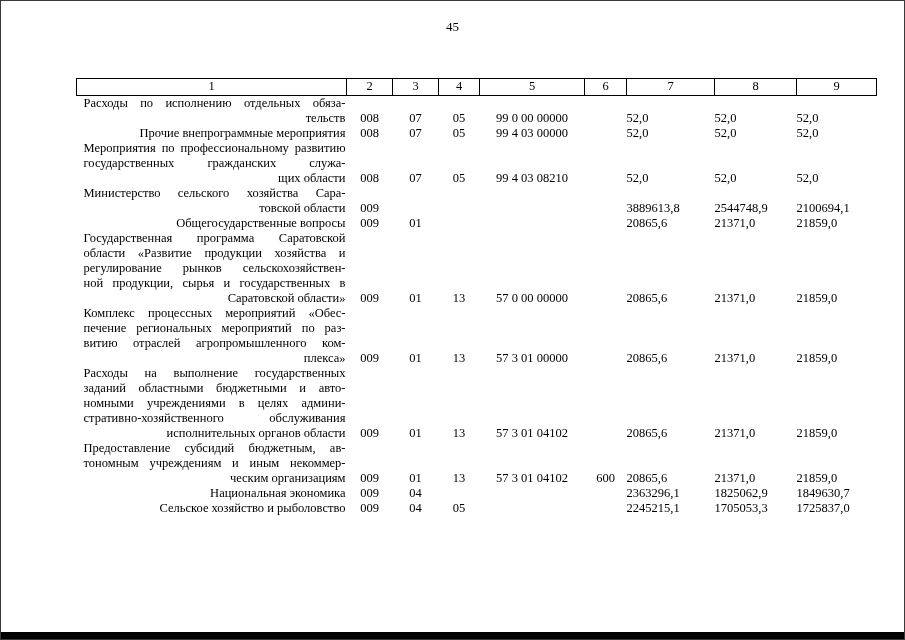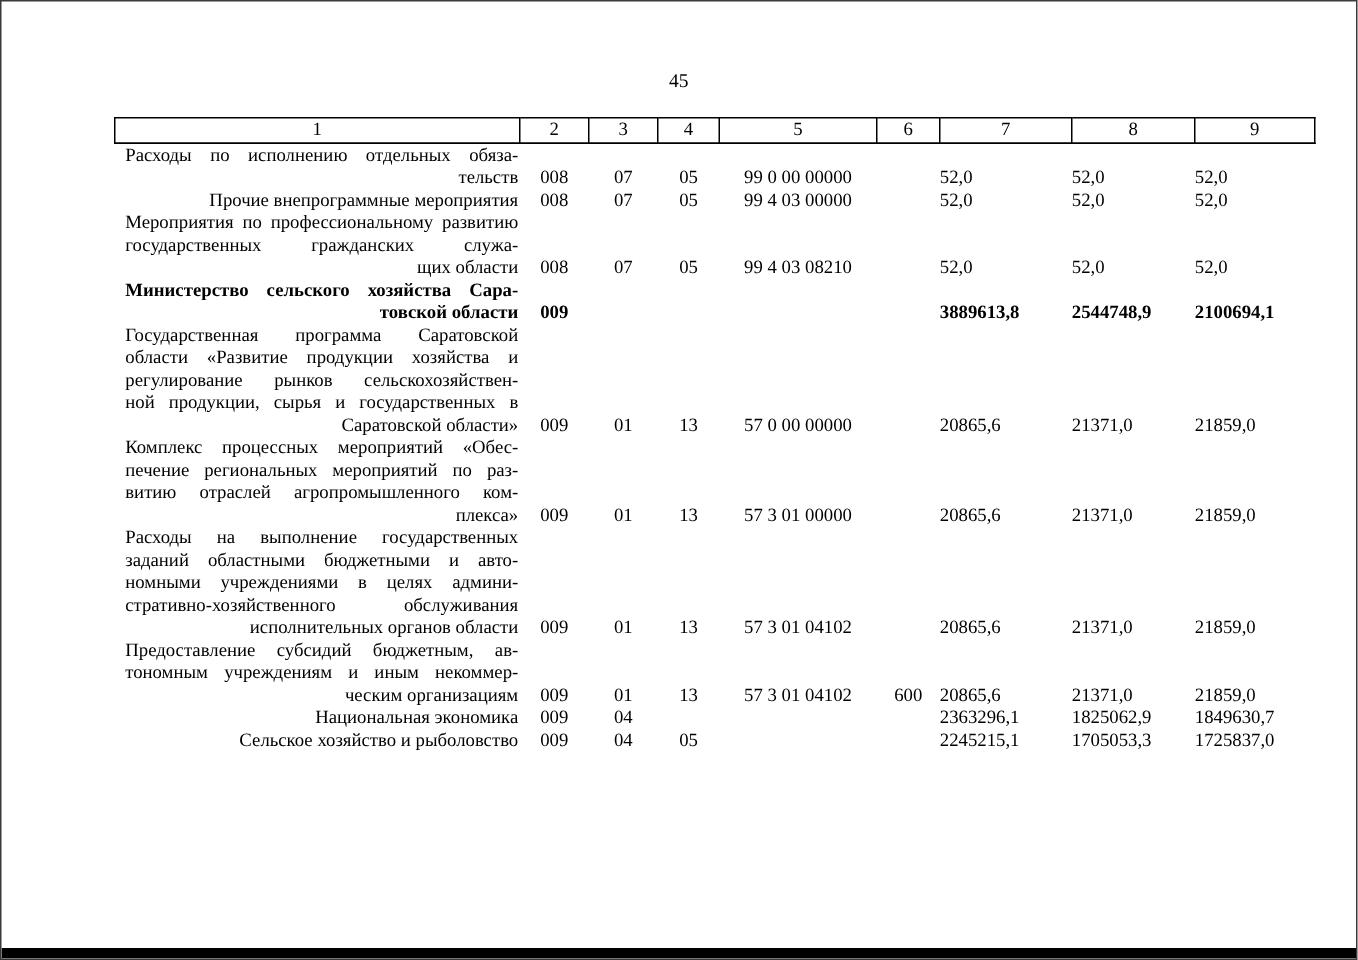--- a/index.html
+++ b/index.html
@@ -12,21 +12,21 @@
   }
   .page {
     position: relative;
     width: 905px; height: 640px;
     background: #ffffff;
     border: 1px solid #3a3a3a;
     overflow: hidden;
   }
   .page-number {
     position: absolute;
-    top: 45px; left: 0; width: 100%;
+    top: 18px; left: 0; width: 100%;
     text-align: center;
     font-size: 13px;
   }
   table.budget-table {
     position: absolute;
     top: 77px; left: 75px;
     width: 800px;
     border-collapse: collapse;
     table-layout: fixed;
   }
@@ -40,21 +40,21 @@
   }
   td {
     vertical-align: bottom;
     font-size: 12.5px;
     line-height: 15px;
     padding: 0;
   }
   td.c-desc { padding-left: 7px; padding-right: 1px; }
   td.c-center { text-align: center; }
   td.c-right { text-align: left; padding-right: 10px; }
-  tr.bold td { font-weight: bold; margin-left: 12px; }
+  tr.bold td { font-weight: normal; margin-left: 12px; }
   .line { text-align: right; }
   .line.j { text-align: justify; text-align-last: justify; }
   .bottom-bar {
     position: absolute;
     left: 0; bottom: 0;
     width: 100%; height: 7px;
     background: #000;
   }
 </style>
 </head>
@@ -143,20 +143,33 @@
     <td class="c-center">009</td>
     <td class="c-center"></td>
     <td class="c-center"></td>
     <td class="c-center"></td>
     <td class="c-center"></td>
     <td class="c-right">3889613,8</td>
     <td class="c-right">2544748,9</td>
     <td class="c-right">2100694,1</td>
   </tr>
 
+  <tr>
+    <td class="c-desc">
+            <div class="line">Общегосударственные вопросы</div>
+          </td>
+    <td class="c-center">009</td>
+    <td class="c-center">01</td>
+    <td class="c-center"></td>
+    <td class="c-center"></td>
+    <td class="c-center"></td>
+    <td class="c-right">20865,6</td>
+    <td class="c-right">21371,0</td>
+    <td class="c-right">21859,0</td>
+  </tr>
 
 
   <tr>
     <td class="c-desc">
             <div class="line j">Государственная программа Саратовской</div>
             <div class="line j">области «Развитие продукции хозяйства и</div>
             <div class="line j">регулирование рынков сельскохозяйствен-</div>
             <div class="line j">ной продукции, сырья и государственных в</div>
             <div class="line">Саратовской области»</div>
           </td>

